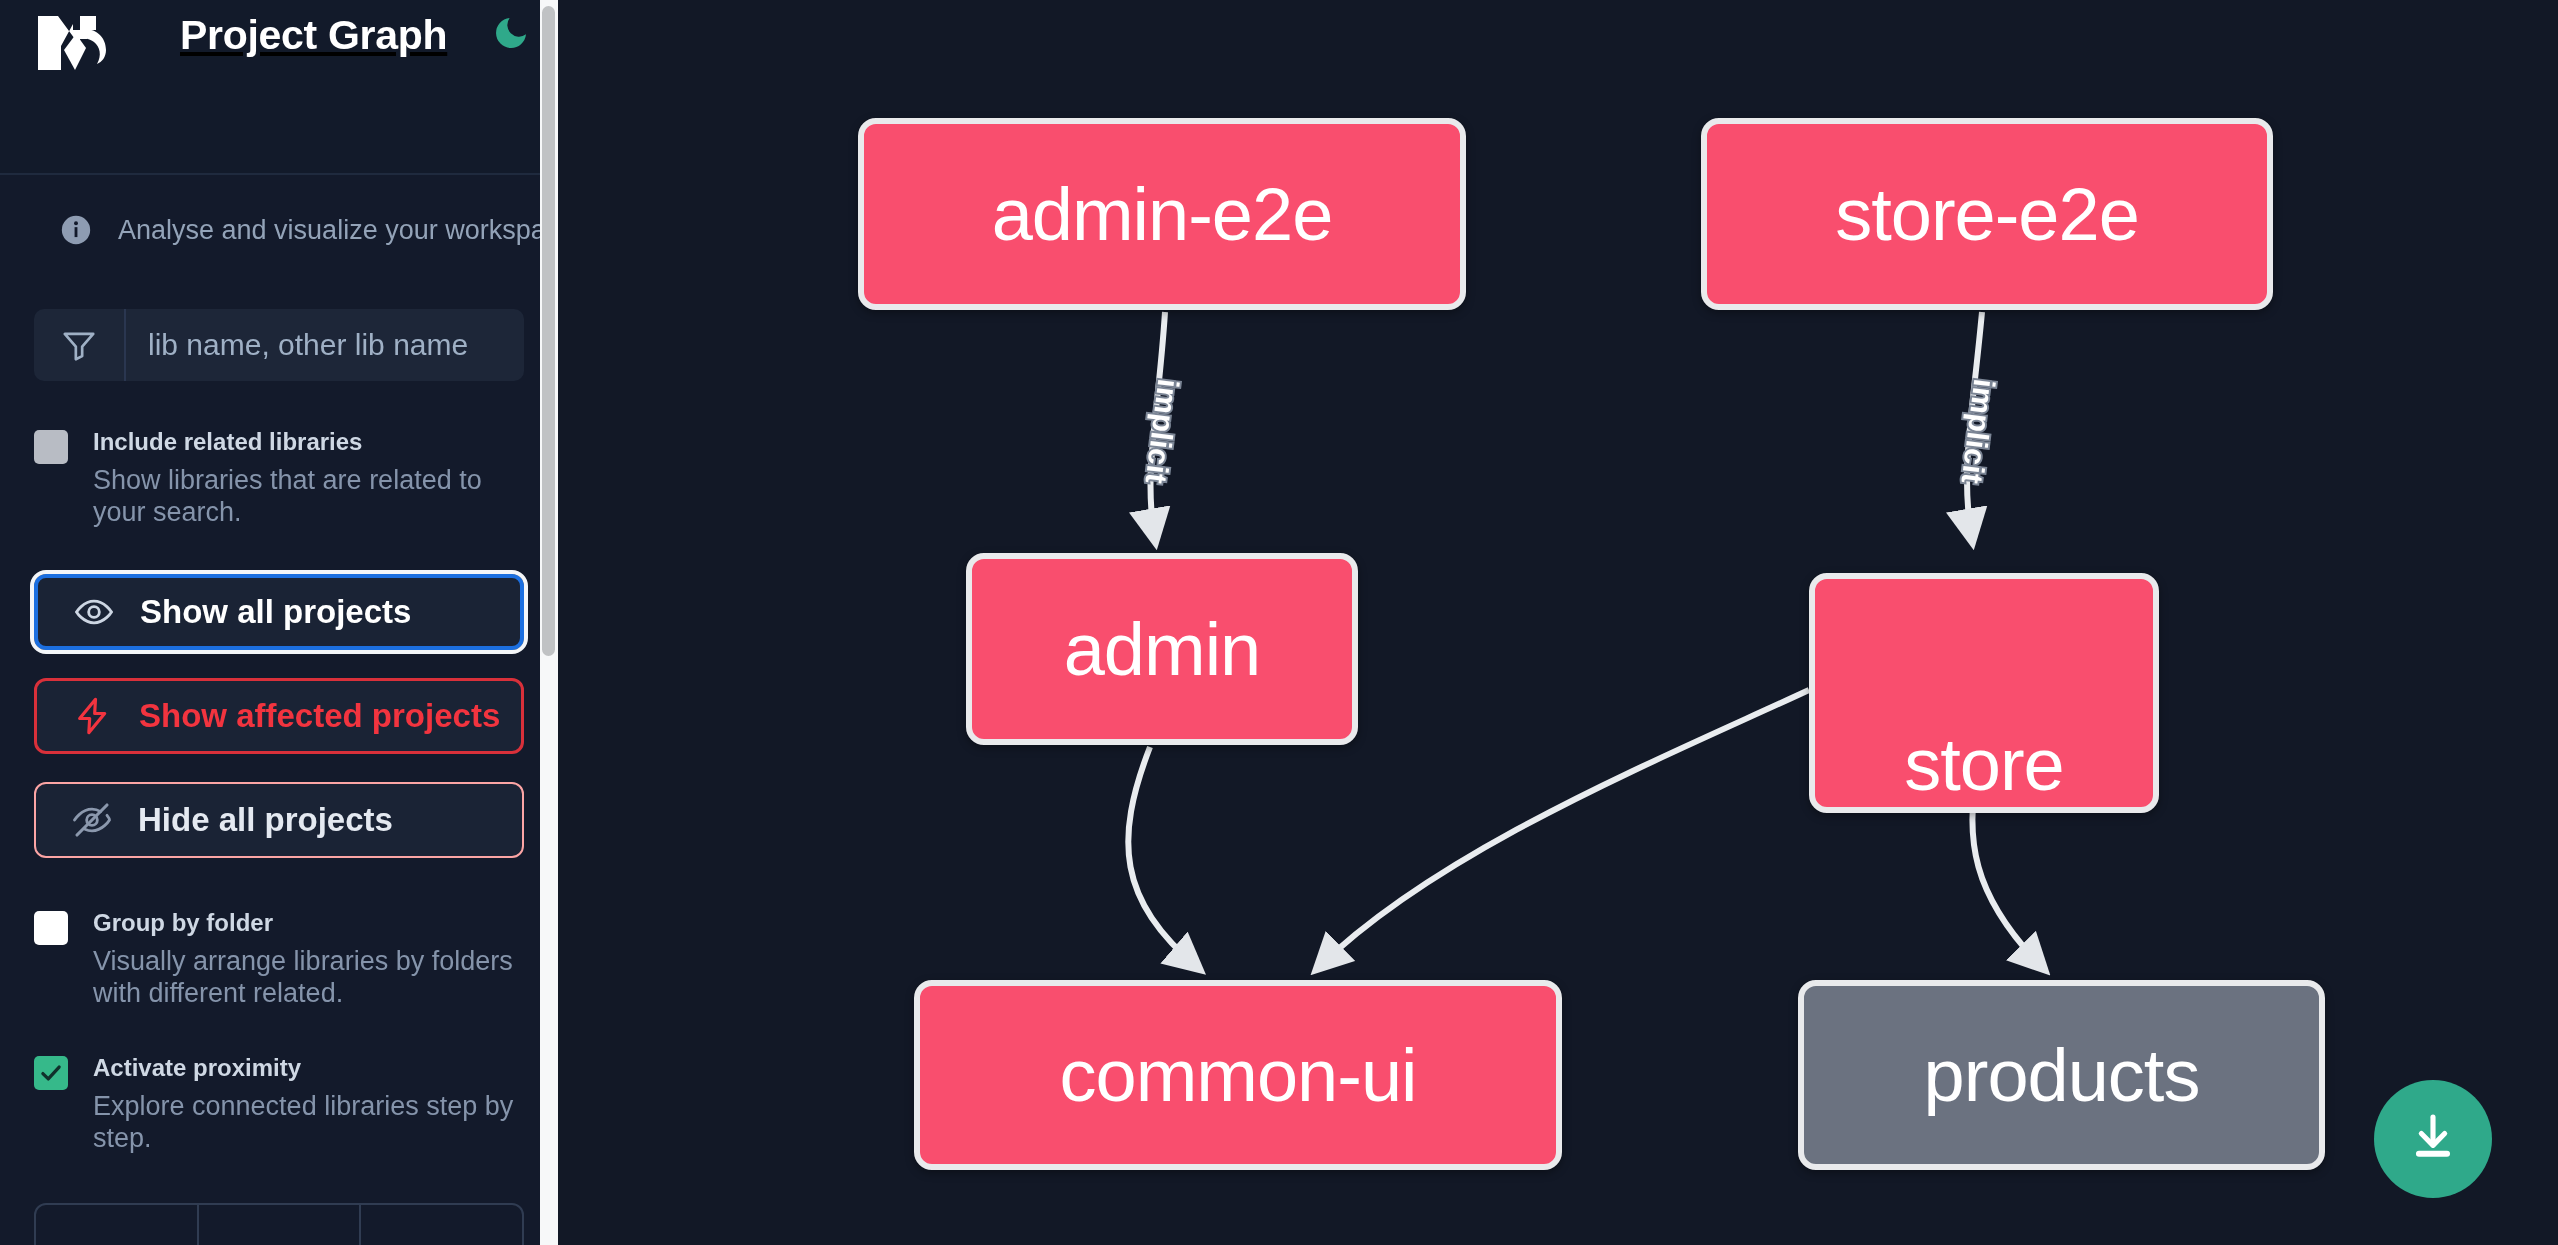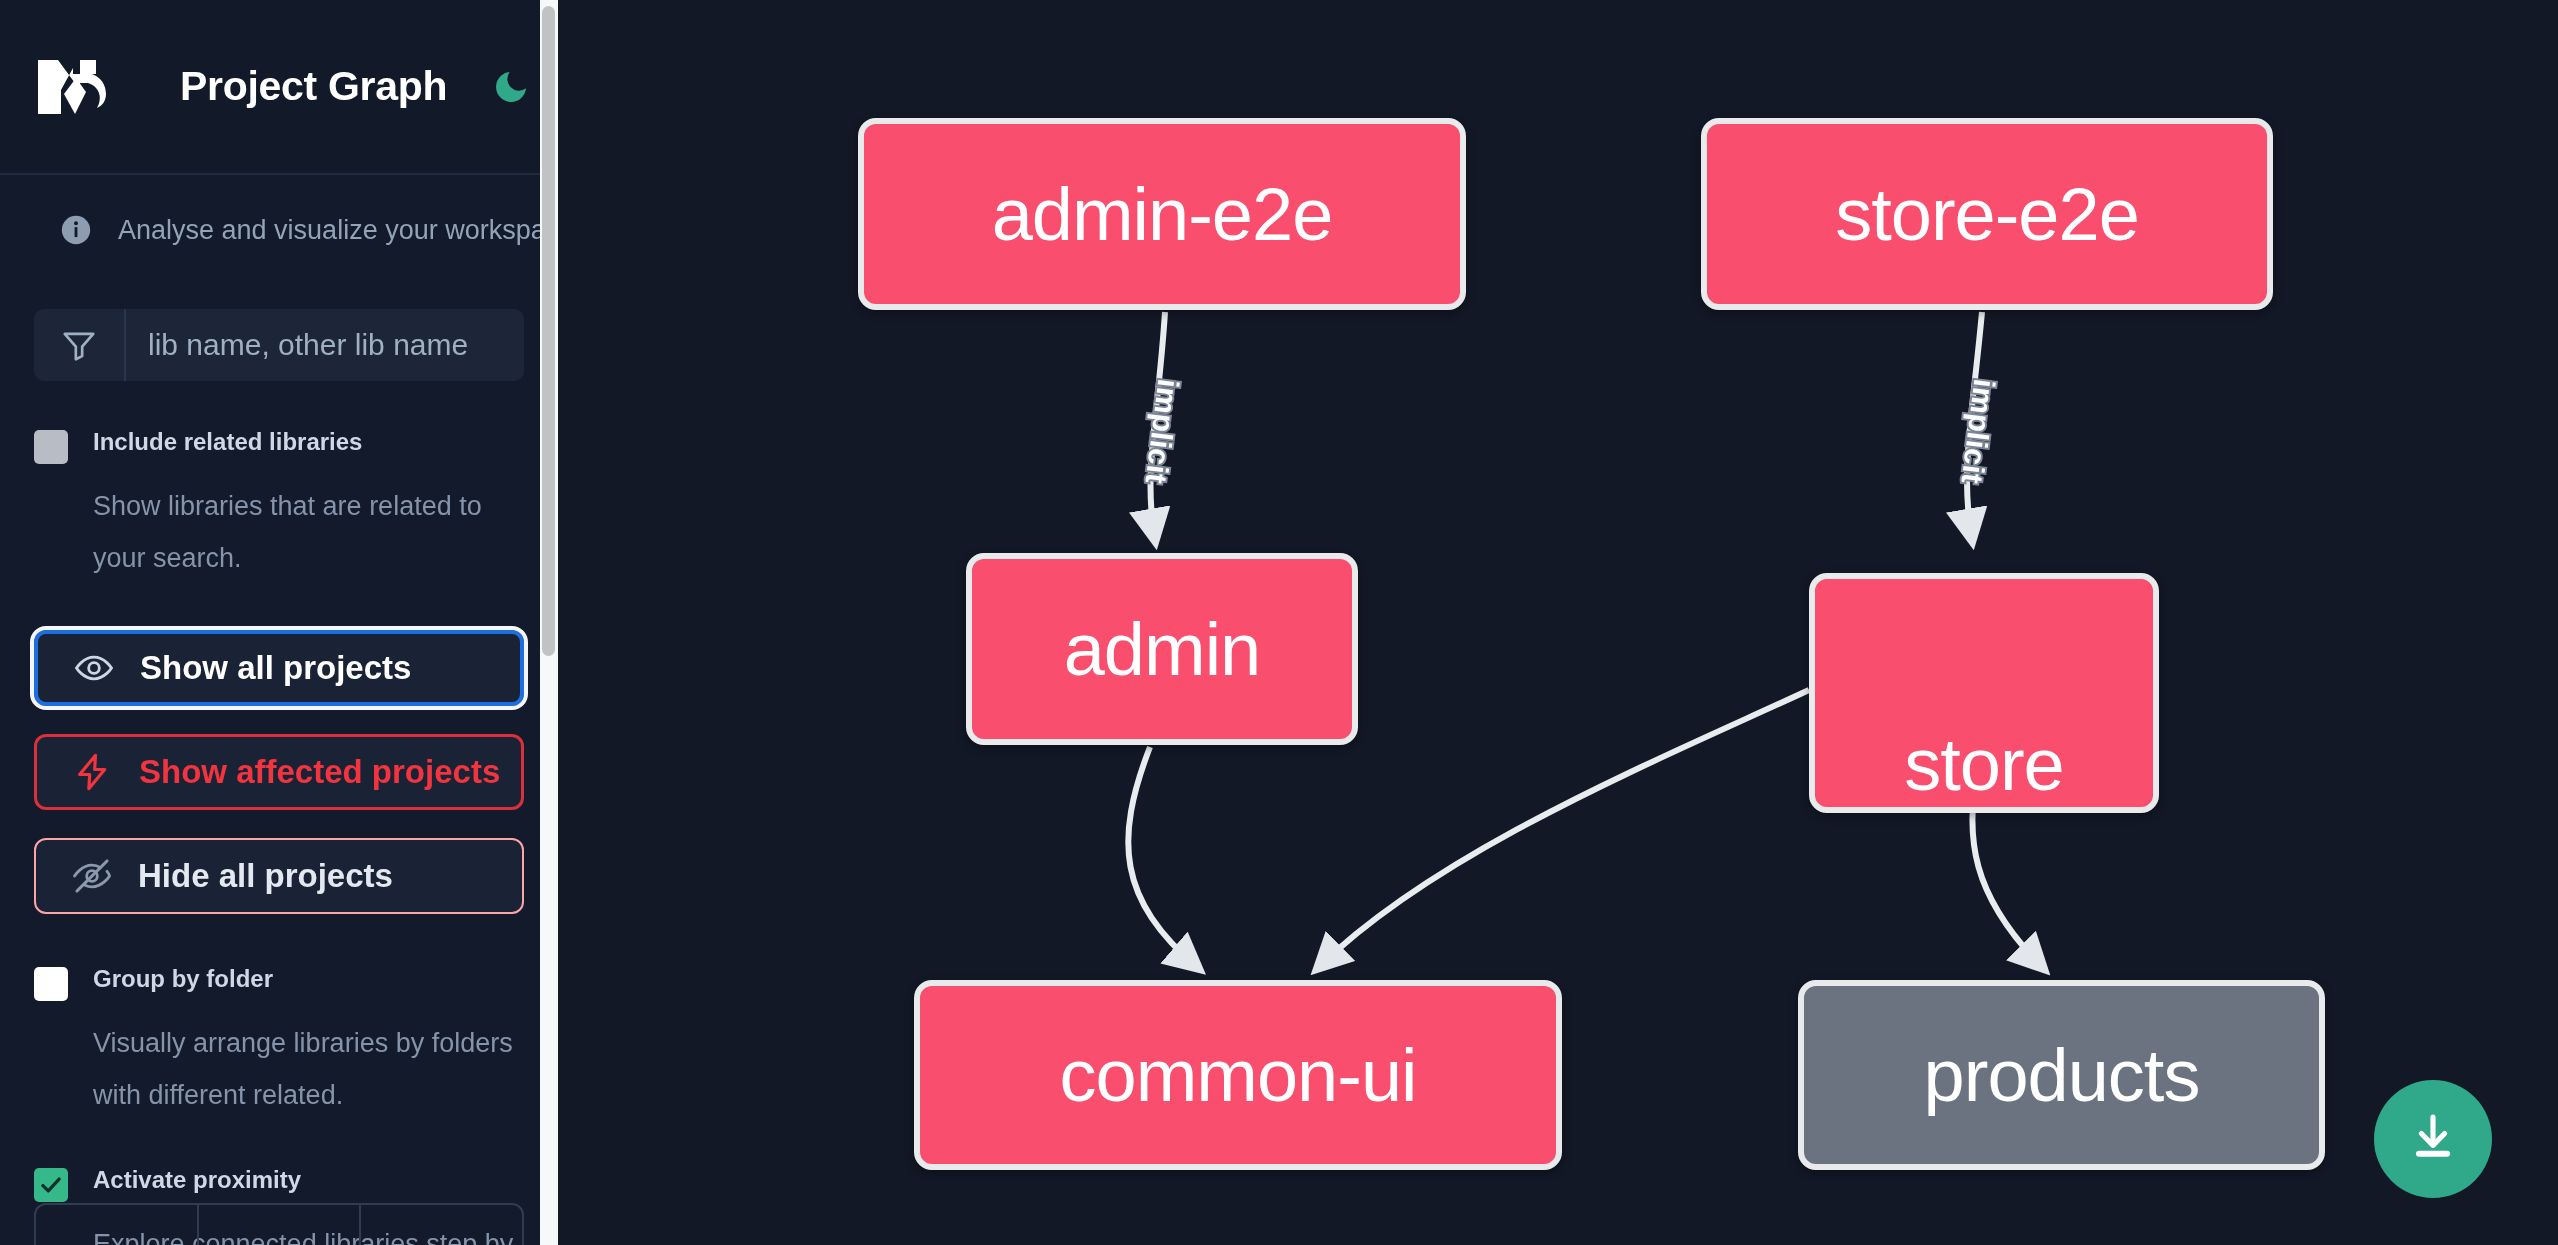--- a/index.html
+++ b/index.html
@@ -15,23 +15,24 @@
   .sidebar {
     position: relative;
     width: 558px; height: 1245px;
     background: #131a2b;
     flex: 0 0 558px;
     overflow: hidden;
   }
   .sidebar-header {
     height: 175px;
     border-bottom: 2px solid #1f2a3e;
-    display: flex; align-items: center;
+    display: flex; 
     padding: 12px 34px;
     background: #121a2a;
+    text-decoration: underline;
   }
   .nx-logo { width: 96px; height: 62px; flex: 0 0 96px; }
   .app-title {
     color: #ffffff;
     font-size: 41px;
     font-weight: 700;
     letter-spacing: -0.3px;
     margin-left: 50px;
     white-space: nowrap;
   }
@@ -83,21 +84,21 @@
     display: flex; align-items: center; justify-content: center;
   }
   .cb-gray   { background: #b8bcc4; }
   .cb-white  { background: #ffffff; }
   .cb-green  { background: #36b98a; }
   .check-text { margin-left: 25px; }
   .check-title {
     color: #cfd8e4; font-size: 24px; font-weight: 700; line-height: 34px;
   }
   .check-desc {
-    color: #8594ab; font-size: 27px; line-height: 52px; margin-top: 21px;
+    color: #8594ab; font-size: 27px; line-height: 32px; margin-top: 5px;
     max-width: 440px;
   }
 
   .btn {
     margin-top: 28px;
     height: 76px;
     border-radius: 12px;
     display: flex; align-items: center;
     padding-left: 34px;
     cursor: pointer;

